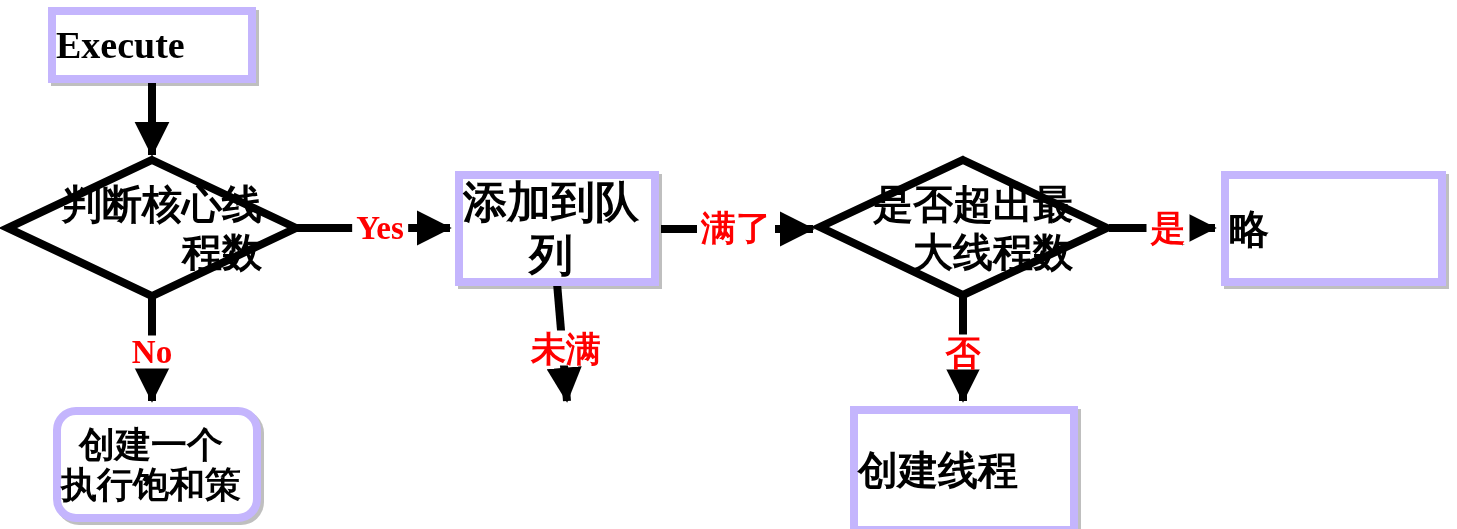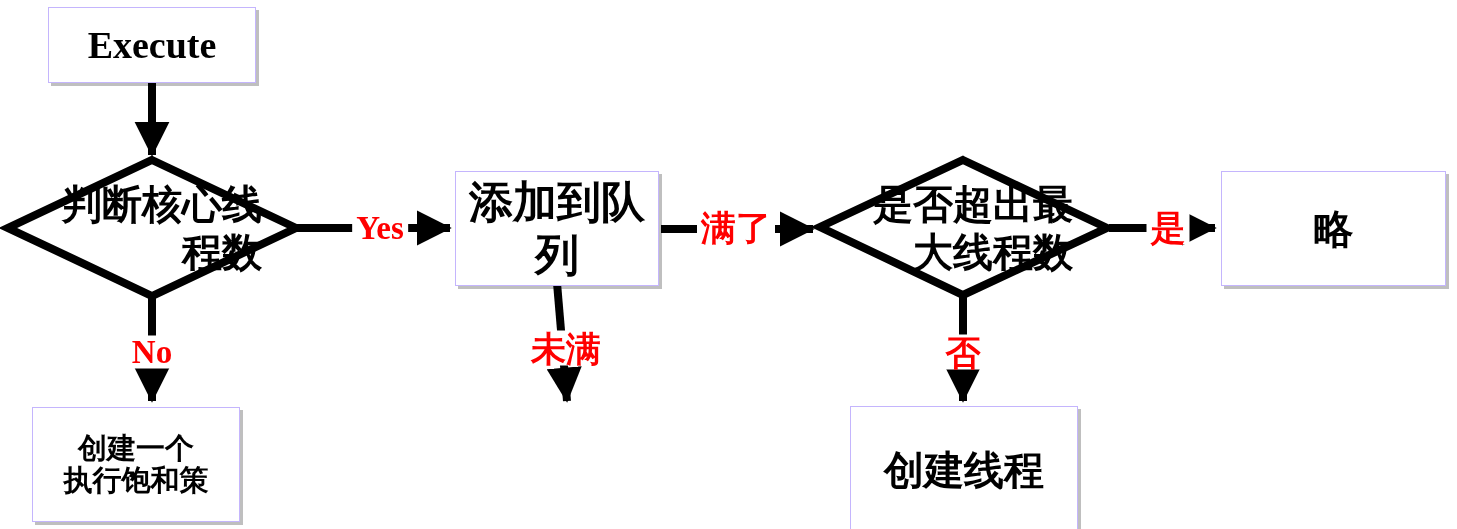--- a/index.html
+++ b/index.html
@@ -28,39 +28,39 @@
   .connectors polygon.diamond {
     fill: #ffffff;
     stroke: #000000;
     stroke-width: 8;
     stroke-linejoin: miter;
   }
   .node {
     position: absolute;
     box-sizing: border-box;
     background: #ffffff;
-    border: 1px solid #c4b5fd;
+    border: 8px solid #c4b5fd;
     box-shadow: 3px 3px 0 rgba(0,0,0,0.25);
     display: flex;
     align-items: center;
-    justify-content: center;
+    justify-content: flex-start;
     text-align: center;
     font-weight: bold;
     color: #000000;
     z-index: 1;
   }
   .node .line { display: block; }
   .node-execute {
     left: 48px; top: 7px; width: 208px; height: 76px;
     font-family: "Liberation Serif", "DejaVu Serif", serif;
     font-size: 38px;
   }
   .node-queue    { left: 455px;  top: 171px; width: 204px; height: 115px; font-size: 44px; line-height: 1.2;  }
   .node-saturate { left: 1221px; top: 171px; width: 225px; height: 115px; font-size: 40px; line-height: 1.2;  }
-  .node-core     { left: 32px;   top: 407px; width: 208px; height: 115px; font-size: 29px; line-height: 1.1;  }
+  .node-core     { left: 53px;   top: 407px; width: 208px; height: 115px; font-size: 36px; line-height: 1.1; border-radius: 23px;  }
   .node-wait     { left: 455px;  top: 407px; width: 228px; height: 115px; font-size: 38px; line-height: 1.18; }
   .node-thread   { left: 850px;  top: 406px; width: 228px; height: 128px; font-size: 40px; line-height: 1.1;  }
   .diamond-label {
     position: absolute;
     text-align: right;
     font-weight: bold;
     color: #000000;
     font-size: 40px;
     line-height: 1.2;
     z-index: 2;

